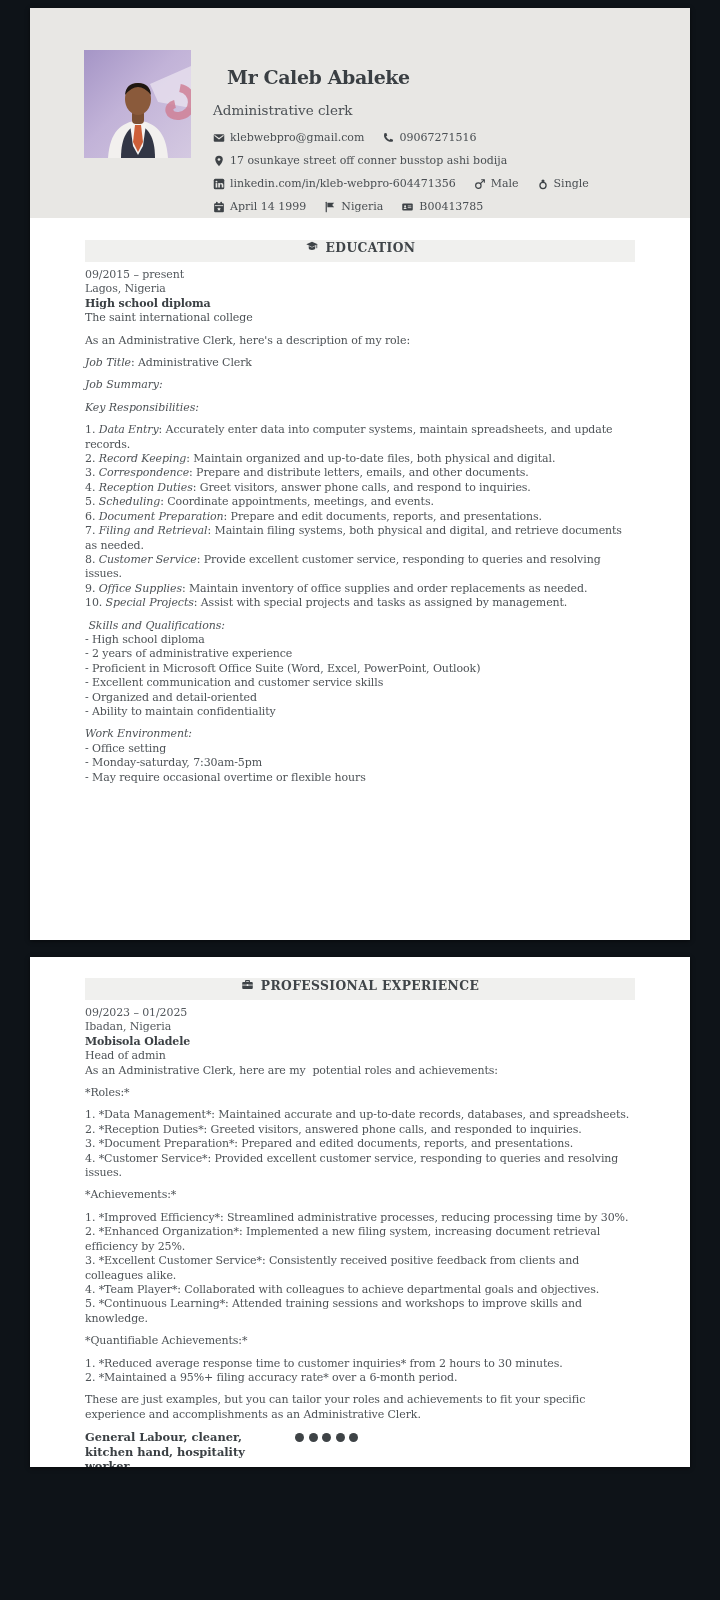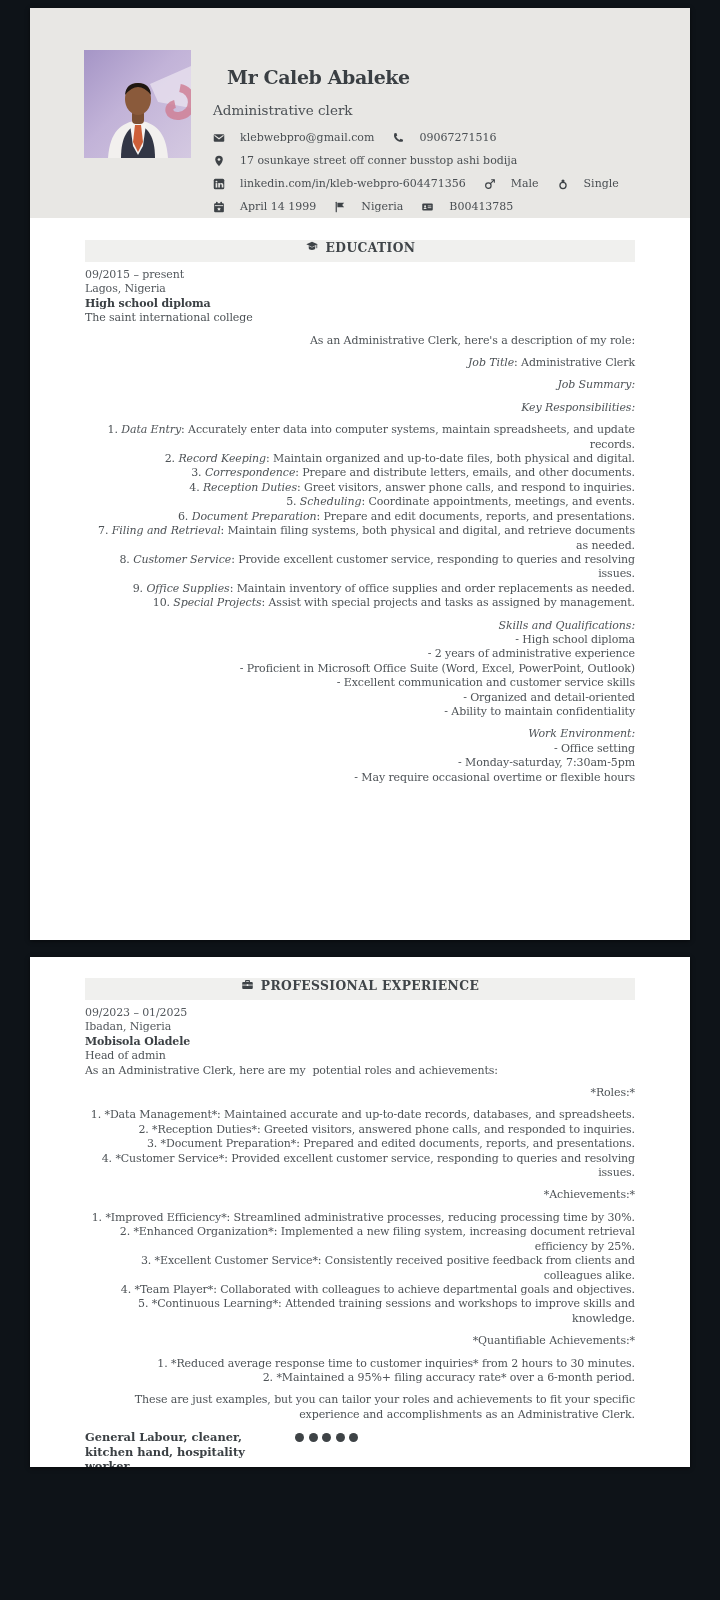--- a/index.html
+++ b/index.html
@@ -28,37 +28,37 @@
   }
   .photo{width:107px;height:108px;flex-shrink:0;overflow:hidden;}
   .hero-text{padding-top:2px;}
   h1.name{
     margin:14px;font-size:19px;line-height:22px;font-weight:700;
     color:#3a3f43;letter-spacing:-0.4px;
   }
   .job-title{margin-top:6px;font-size:13.5px;color:#4c5155;}
   .contact{margin-top:13px;display:flex;flex-direction:column;gap:10px;}
   .c-row{display:flex;align-items:center;gap:18px;flex-wrap:nowrap;}
-  .c-item{display:flex;align-items:center;gap:15px;font-size:11px;color:#4a4f53;white-space:nowrap;}
+  .c-item{display:flex;align-items:center;gap:5px;font-size:11px;color:#4a4f53;white-space:nowrap;}
   .c-item svg{flex-shrink:0;display:block;}
   .icon{color:#3e4347;}
 
   
   .content{padding:0 55px;}
   .section-bar{
     margin-top:22px;height:22px;background:#f0f0ee;
     display:flex;align-items:flex-start;justify-content:center;gap:7px;
     font-size:12.3px;font-weight:700;letter-spacing:.4px;color:#3f4448;
   }
   .entry{display:flex;margin-top:6px;font-size:11px;line-height:14.4px;color:#4e5357;letter-spacing:-0.1px;flex-direction:column;}
   .entry-left{width:123px;flex-shrink:0;color:#53585d;}
   .entry-right{flex:1;min-width:0;}
   .entry-title{font-weight:700;color:#3b4044;}
   .pre{white-space:pre-wrap;}
-  .rich p{margin:8px 0 0 0;white-space:pre-wrap;text-align:right;}
+  .rich p{margin:8px 0 0 0;white-space:pre-wrap;}
 
   
   .gl-entry{display:flex;margin-top:8px;font-size:11.4px;line-height:14.4px;color:#4e5357;}
   .gl-left{width:196px;flex-shrink:0;}
   .gl-name{font-weight:700;color:#3b4044;}
   .gl-dots{margin-left:14px;padding-top:3px;display:flex;gap:4.5px;height:9px;}
   .dot{width:9px;height:9px;border-radius:50%;background:#3e4346;display:inline-block;}
 </style>
 </head>
 <body>

